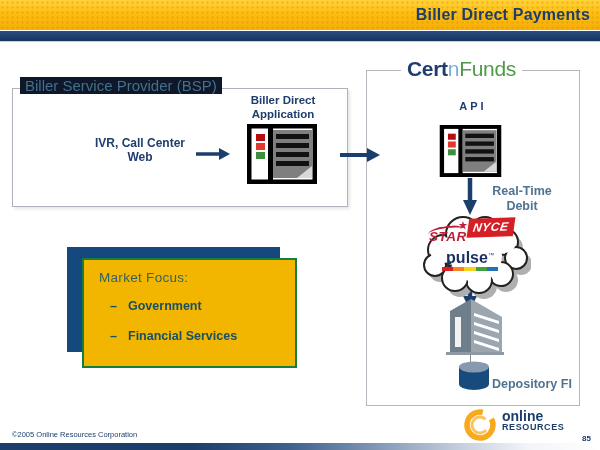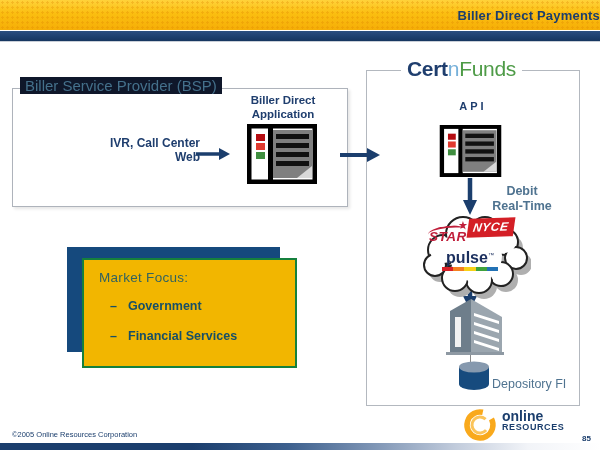--- a/index.html
+++ b/index.html
@@ -10,37 +10,37 @@
   }
   
   .header-band {
     position:absolute; left:0; top:0; width:600px; height:30px;
     background-image:
       radial-gradient(circle, rgba(222,130,0,.30) 1px, transparent 1.3px),
       linear-gradient(180deg,#FFD23A 0%, #FBBE10 45%, #F5AE07 100%);
     background-size:5px 5px, 100% 100%;
     display:flex; align-items:center; justify-content:flex-end;
   }
-  .header-title { color:#1B3E6D; font-size:13px; font-weight:bold; letter-spacing:.2px; }
+  .header-title { color:#1B3E6D; font-size:16px; font-weight:bold; padding-right:10px; letter-spacing:.2px; }
   .header-stripe {
     position:absolute; left:0; top:31px; width:600px; height:11px;
     background:linear-gradient(180deg,#2A4E80 0%, #1B3E6D 60%, #16355F 100%);
     border-bottom:1px solid #C9CFD8;
   }
   
   .bsp-box {
     position:absolute; left:12px; top:88px; width:336px; height:119px;
     background:#fff; border:1px solid #AEB3BB; box-shadow:2px 2px 3px rgba(0,0,0,.10);
   }
   .bsp-box-title {
     position:absolute; left:20px; top:77px; background:#0f172a; padding:0 5px;
     color:#44708B; font-size:15px; z-index:3; white-space:nowrap;
   }
   .channel-label {
-    position:absolute; left:80px; top:136px; width:120px; text-align:right;
+    position:absolute; left:80px; top:136px; width:120px; text-align:center;
     color:#1F3E6E; font-weight:bold; font-size:12px; line-height:14px; z-index:2;
   }
   .channel-label span, .app-label span, .realtime-label span { display:block; }
   .ivr-arrow { position:absolute; left:196px; top:146px; z-index:2; }
   .app-label {
     position:absolute; left:228px; top:93px; width:110px; text-align:center;
     color:#1F3E6E; font-weight:bold; font-size:11.5px; line-height:14px; z-index:2;
   }
   .server-1 { position:absolute; left:247px; top:124px; z-index:2; }
   .big-arrow { position:absolute; left:340px; top:146px; z-index:4; }
@@ -81,21 +81,21 @@
   .pulse-logo { position:absolute; left:19px; top:39px; width:60px; text-align:center; }
   .pulse-text { color:#1B2F5E; font-weight:bold; font-size:16px; line-height:16px; }
   .pulse-tm { font-size:6px; color:#1B2F5E; vertical-align:super; }
   .pulse-rainbow { width:56px; height:4px; margin:0 auto;
     background:linear-gradient(90deg,#D92027 0 20%,#F4801F 20% 40%,#F7D117 40% 60%,#3FA23C 60% 80%,#2272B5 80% 100%); }
   .arrow-down-2 { position:absolute; left:461px; top:284px; z-index:2; }
   .building { position:absolute; left:438px; top:297px; z-index:2; }
   .db-connector { position:absolute; left:470px; top:355px; width:1px; height:10px; background:#8A8A8A; z-index:2; }
   .db-cylinder { position:absolute; left:456px; top:361px; z-index:2; }
   .depository-label { position:absolute; left:492px; top:377px; color:#4F7390;
-    font-weight:normal; font-size:12.5px; z-index:2; }
+    font-weight:bold; font-size:12.5px; z-index:2; }
   
   .market-shadow-box { position:absolute; left:67px; top:247px; width:213px; height:105px; background:#15497D; }
   .market-gold-box { position:absolute; left:82px; top:258px; width:215px; height:110px;
     background:#F2B600; border:2px solid #15803d; }
   .market-title { position:absolute; left:15px; top:10px; color:#33635F; font-size:13.5px; letter-spacing:.3px; }
   .market-item { position:absolute; left:26px; color:#174F66; font-size:12.5px; font-weight:bold; }
   .market-item .dash { display:inline-block; width:18px; }
   .mi-0 { top:39px; } .mi-1 { top:69px; }
   
   .footer-copyright { position:absolute; left:12px; top:430px; color:#1B3E6D; font-size:7.5px; }
@@ -185,22 +185,22 @@
   </div>
 
   <div class="arrow-down-1">
     <svg width="18" height="38" viewBox="0 0 18 38">
       <line x1="9" y1="0" x2="9" y2="24" stroke="#1B3E6D" stroke-width="4.5"></line>
       <polygon points="2,22 16,22 9,37" fill="#1B3E6D"></polygon>
     </svg>
   </div>
 
   <div class="realtime-label">
+    <span>Real-Time</span>
     <span>Debit</span>
-    <span>Real-Time</span>
   </div>
 
   <div class="cloud-wrap">
     <svg width="110" height="90" viewBox="0 0 110 90">
       <g fill="#AFAFAF" transform="translate(5,6)">
         <circle cx="22" cy="40" r="15"></circle>
           <circle cx="42" cy="24" r="17"></circle>
           <circle cx="64" cy="22" r="15"></circle>
         <circle cx="84" cy="32" r="13"></circle>
           <circle cx="95" cy="48" r="11"></circle>

